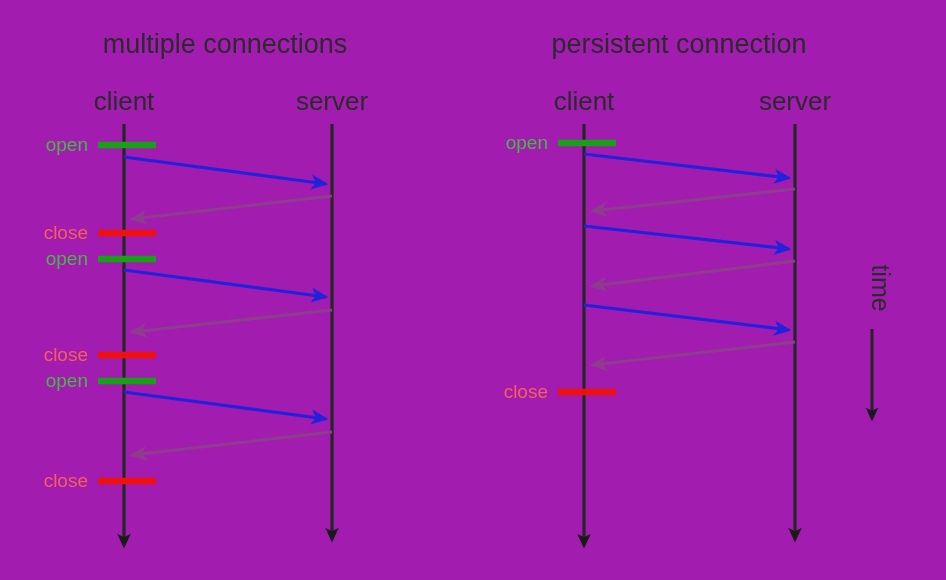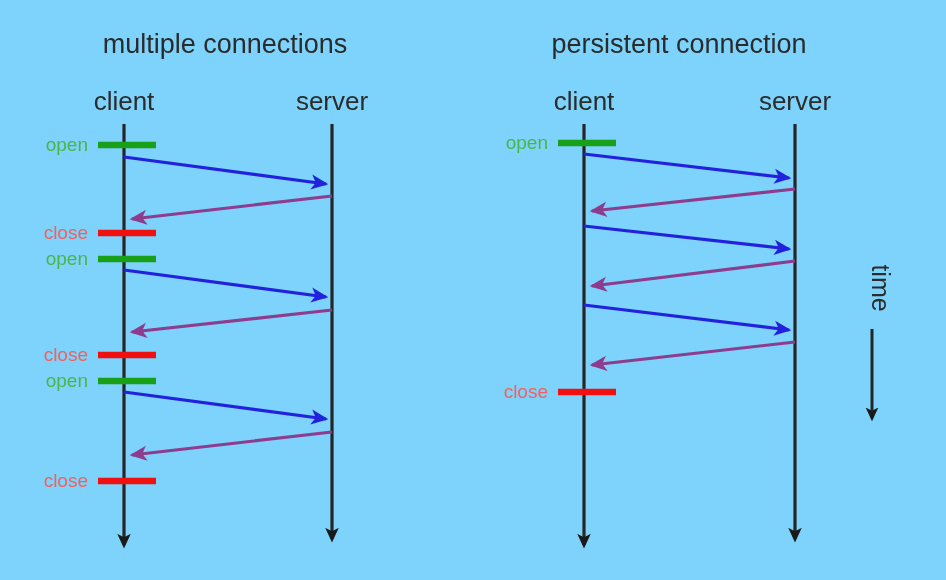--- a/index.html
+++ b/index.html
@@ -11,21 +11,21 @@
   body {
     font-family: "Liberation Sans", sans-serif;
     width: 946px;
     height: 580px;
     overflow: hidden;
   }
   #stage {
     position: relative;
     width: 946px;
     height: 580px;
-    background: #7dd3fc;
+    background: #a21caf;
   }
   #diagram {
     position: absolute;
     left: 0;
     top: 0;
     width: 946px;
     height: 580px;
   }
   .panel-title {
     font-size: 27px;

